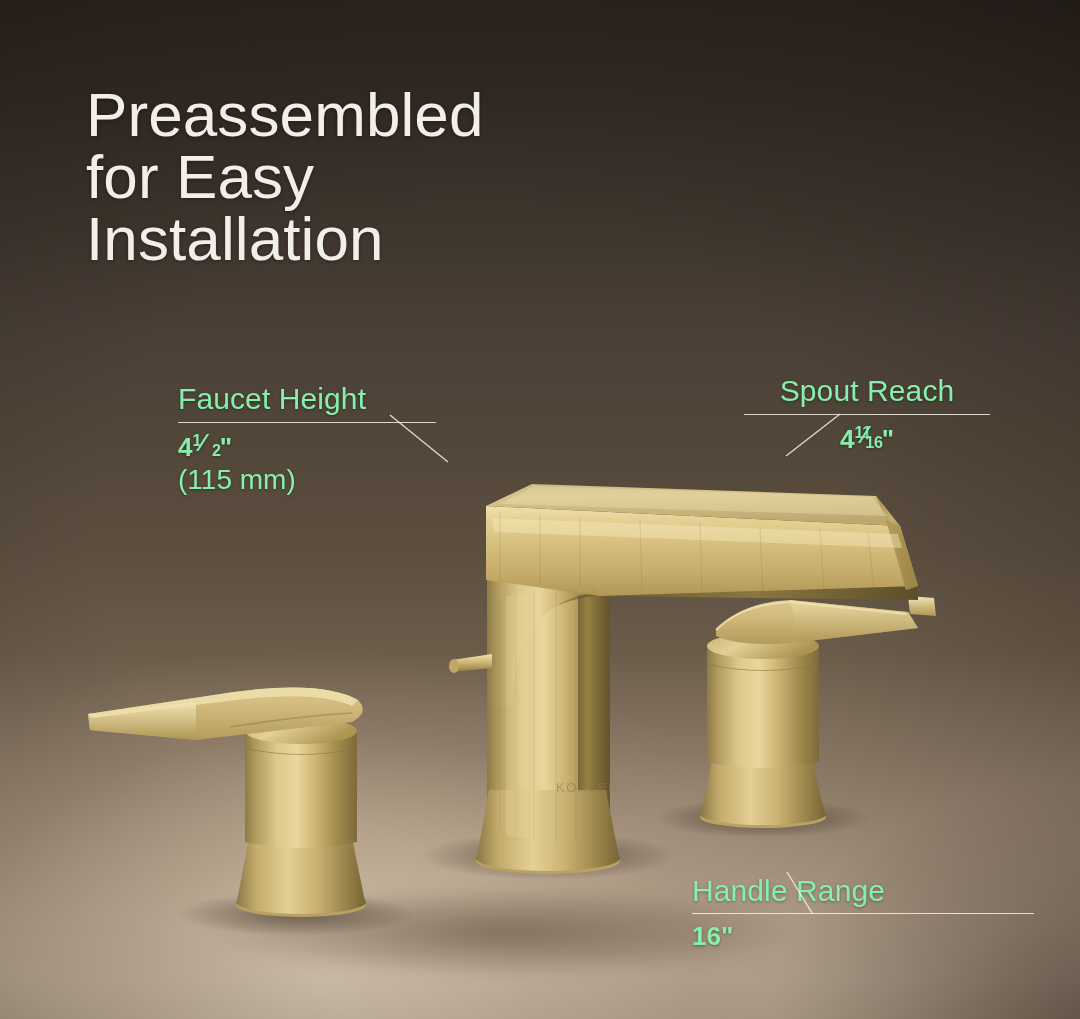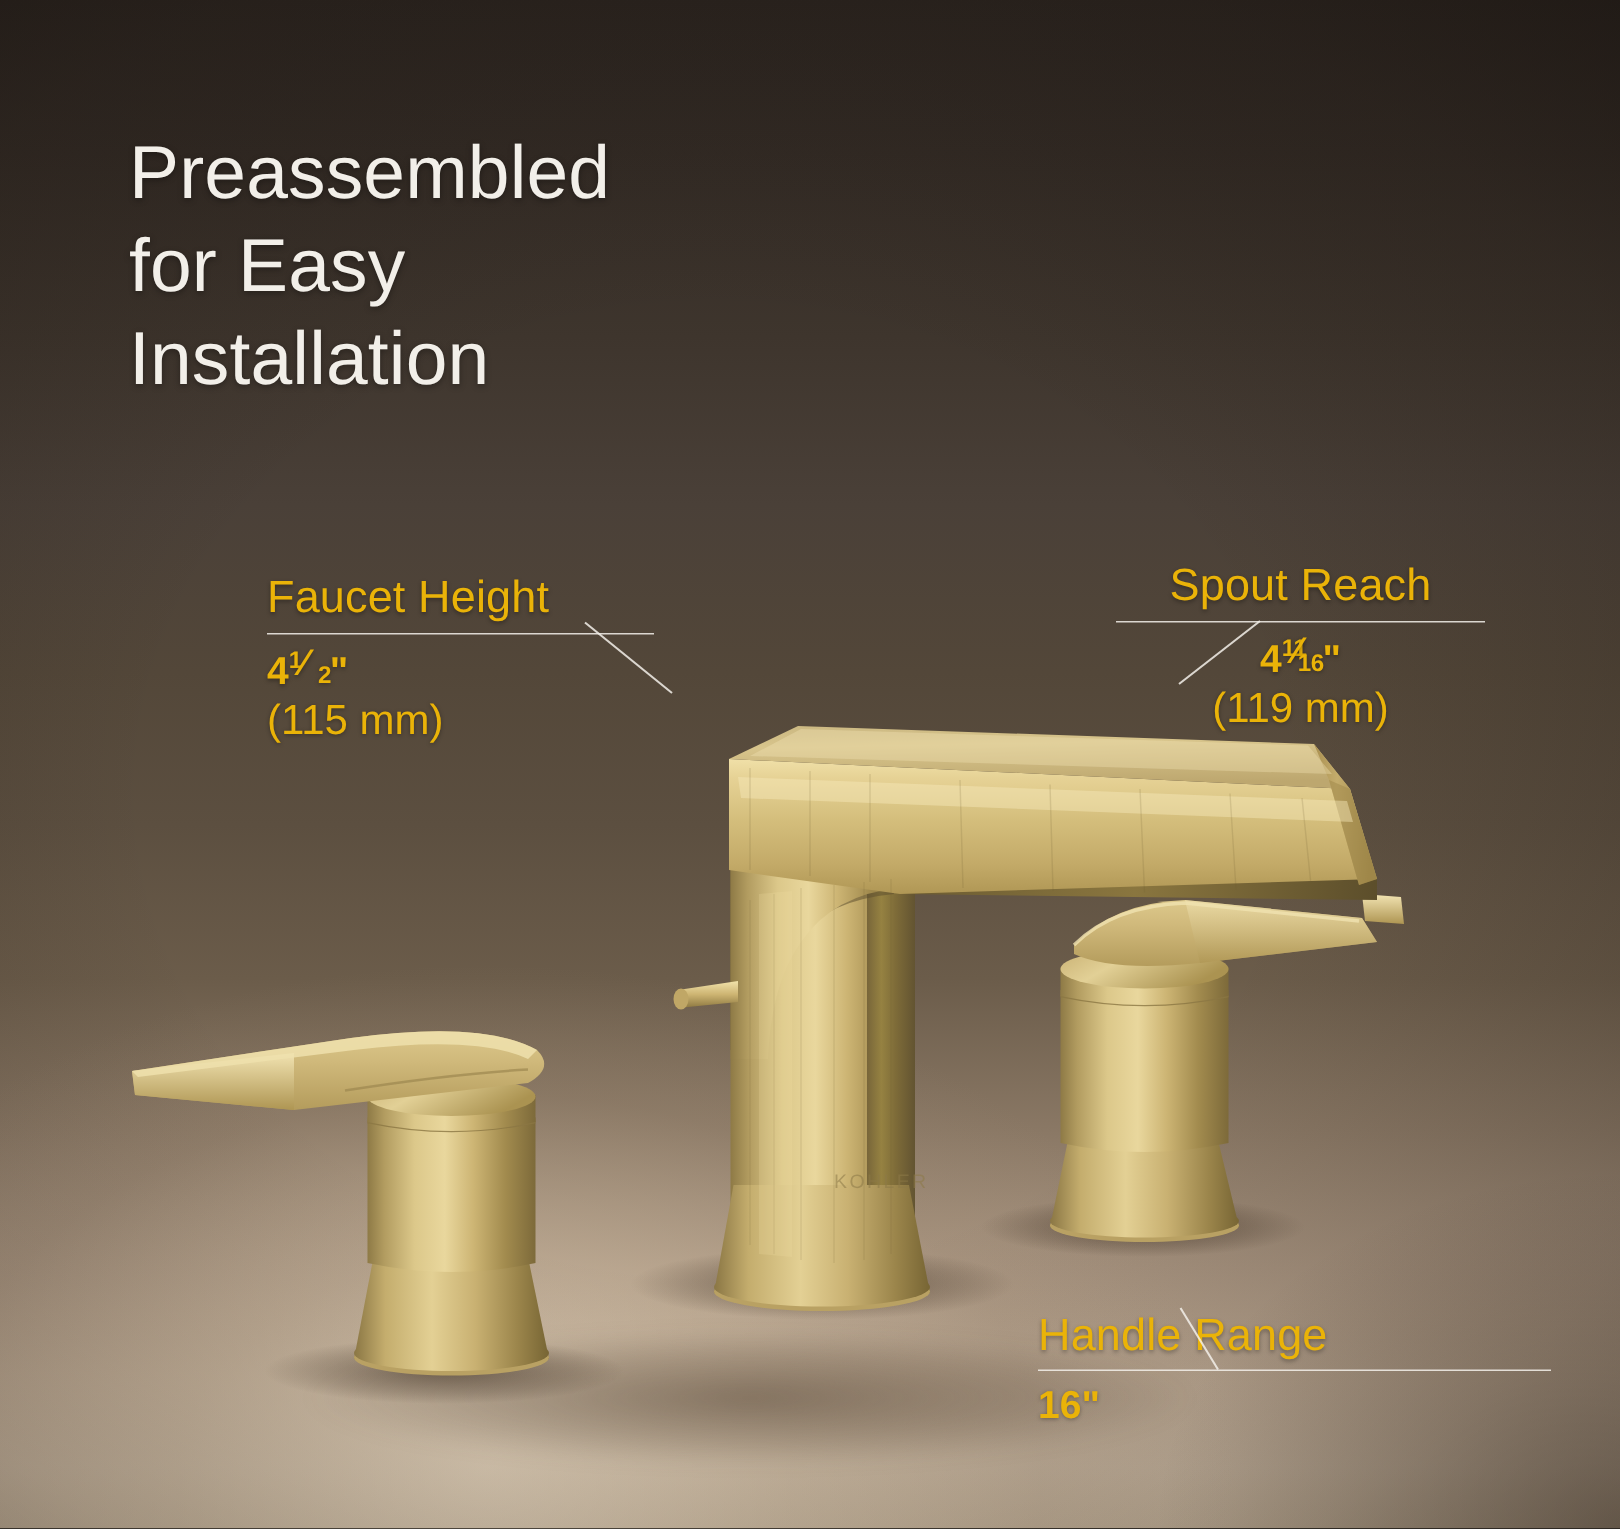--- a/index.html
+++ b/index.html
@@ -65,30 +65,30 @@
     background: radial-gradient(ellipse 380px 58px at 50% 50%,
         rgba(60,44,30,0.46) 0%, rgba(60,44,30,0.20) 48%, rgba(60,44,30,0) 78%);
     filter: blur(6px);
   }
 
   
   .headline {
     position: absolute;
     left: 86px; top: 84px;
     color: #f2efe9;
-    font-size: 50px;
+    font-size: 62px;
     font-weight: 300;
     line-height: 62px;
     letter-spacing: 0.1px;
     white-space: pre-line;
     text-shadow: 0 1px 4px rgba(0,0,0,0.35);
   }
 
   
-  .callout { position: absolute; color: #eab308; }
+  .callout { position: absolute; color: #86efac; }
   .callout .title {
     font-size: 30px;
     font-weight: 400;
     line-height: 34px;
     letter-spacing: 0.1px;
     white-space: nowrap;
     text-shadow: 0 1px 3px rgba(0,0,0,0.35);
   }
   .callout .rule {
     height: 0;
@@ -336,21 +336,20 @@
     <div class="metric">(115 mm)</div>
   </div>
   <svg class="lead-svg" style="left:390px; top:415px; width:70px; height:60px;">
     <line x1="0" y1="0" x2="58" y2="47"></line>
   </svg>
 
   <div class="callout c-right">
     <div class="title">Spout Reach</div>
     <div class="rule"></div>
     <div class="imperial"><span>4</span><span class="frac"><span class="num">11</span><span class="sl">⁄</span><span class="den">16</span></span><span>"</span></div>
-    <div class="metric">(119 mm)</div>
   </div>
   <svg class="lead-svg" style="left:784px; top:414px; width:70px; height:55px;">
     <line x1="56" y1="0" x2="2" y2="42"></line>
   </svg>
 
   <div class="callout c-bot">
     <div class="title">Handle Range</div>
     <div class="rule"></div>
     <div class="imperial"><span>16</span><span>"</span></div>
   </div>

